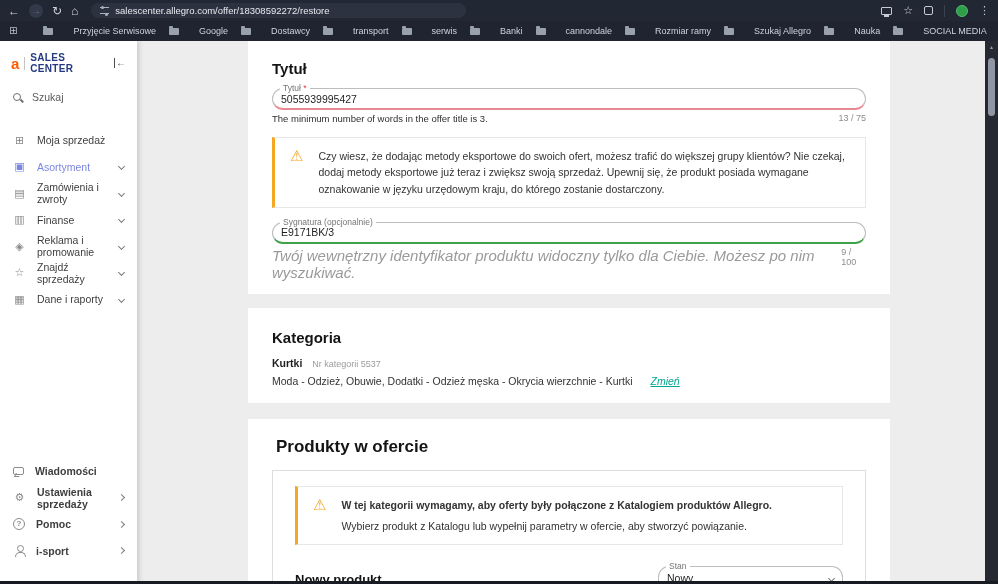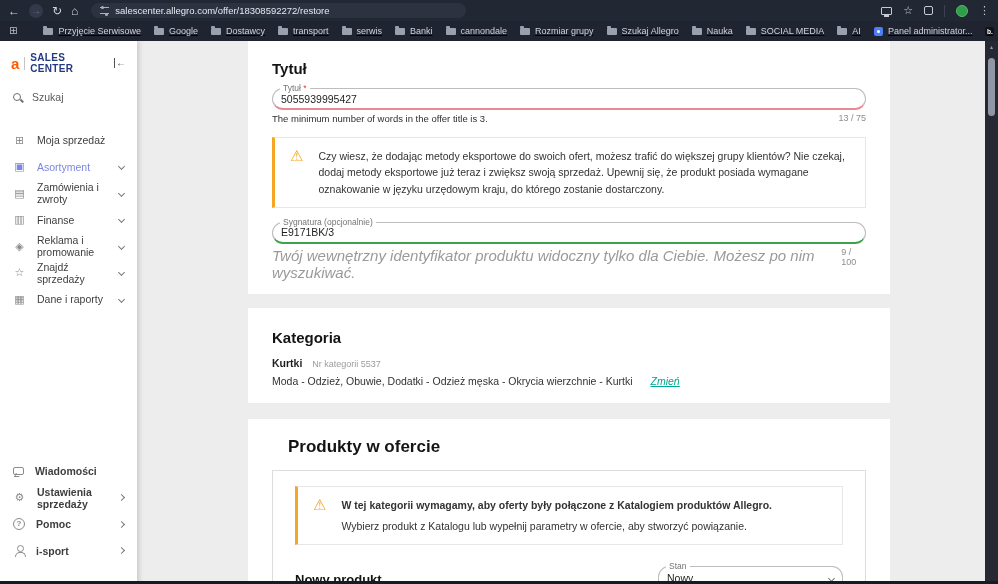--- a/index.html
+++ b/index.html
@@ -26,21 +26,21 @@
   .ext-ic2 { width:9px; height:9px; border:1.3px solid #c7cbd4; border-radius:2px; }
   .tsep { width:1px; height:12px; background:#3c4250; }
   .avatar { width:12px; height:12px; border-radius:50%; background:#2f9e49; border:1px solid #57b96e; cursor:pointer; }
   .dots-ic { font-size:11px; color:#c7cbd4; letter-spacing:0; cursor:pointer; }
 
   
   .bookmarks-bar { position:absolute; top:21px; left:0; right:0; height:20px; background:#1f2430;
     display:flex; align-items:center; gap:13px; padding:0 9px; z-index:20; }
   .apps-grid { color:#b9bec9; font-size:10px; line-height:1; cursor:pointer; }
   .bsep { width:1px; height:11px; background:#3a4050; }
-  .bm { display:flex; align-items:center; gap:5px; cursor:pointer; white-space:nowrap;text-decoration:underline; }
+  .bm { display:flex; align-items:center; gap:20px; cursor:pointer; white-space:nowrap; }
   .bm-label { font-size:9px; color:#ced2db; }
   .folder { width:10px; height:7px; background:#9aa1ae; border-radius:1px; position:relative; flex:0 0 auto; }
   .folder::before { content:""; position:absolute; top:-2px; left:0; width:4px; height:2px; background:#9aa1ae; border-radius:1px 1px 0 0; }
   .fav-blue { width:9px; height:9px; border-radius:2px; background:#4d7df7; position:relative; flex:0 0 auto;}
   .fav-blue::after { content:""; position:absolute; left:3px; top:3px; width:3px; height:3px; border-radius:50%; background:#fff; }
   .fav-b { width:9px; height:9px; border-radius:2px; background:#111318; color:#fff; font-size:6.5px; font-weight:bold;
     text-align:center; line-height:9px; flex:0 0 auto;}
 
   
   .app { position:absolute; top:41px; left:0; right:0; bottom:0; display:flex; }
@@ -100,21 +100,21 @@
 
   .card-category { margin-top:14px; padding:15px 24px 16px; }
   .cat-line1 { font-size:10.5px; color:#1f1f1f; }
   .cat-name { font-weight:bold; }
   .cat-num { color:#9c9c9c; font-size:9px; margin-left:7px; }
   .cat-line2 { font-size:10.5px; color:#333; margin-top:6px; }
   .link { color:#00a790; text-decoration:underline; cursor:pointer; }
   .cat-line2 .link { margin-left:15px;font-style:italic; }
 
   .card-products { margin-top:16px; padding:13px 24px 0; height:270px; overflow:hidden; }
-  .card-products h2 { font-size:17px; margin:5px 16px 13px; }
+  .card-products h2 { font-size:17px; margin:5px 4px 13px; }
   .inner-box { border:1px solid #ddd; padding:13px 22px 60px; }
   .pwarn p.b { font-weight:bold; margin-bottom:5px; }
   .np-row { display:flex; justify-content:space-between; align-items:flex-start; margin-top:21px; }
   .np-title { font-size:13px; font-weight:bold; color:#141414; margin-top:6px; }
   .select-field { width:185px; height:25px; cursor:pointer;padding-left:8px; }
   .select-field .chev { margin-left:auto; }
 
   
   .scrollbar { position:absolute; top:0; right:0; bottom:0; width:13px; background:#262932; z-index:8; cursor:pointer;}
   .scroll-up { position:absolute; top:2px; left:0; right:0; text-align:center; color:#9298a5; font-size:6px; }
@@ -172,21 +172,21 @@
     <span class="bm">
         <span class="folder"></span>
         <span class="bm-label">Banki</span>
       </span>
     <span class="bm">
         <span class="folder"></span>
         <span class="bm-label">cannondale</span>
       </span>
     <span class="bm">
         <span class="folder"></span>
-        <span class="bm-label">Rozmiar grupy</span>
+        <span class="bm-label">Rozmiar ramy</span>
       </span>
     <span class="bm">
         <span class="folder"></span>
         <span class="bm-label">Szukaj Allegro</span>
       </span>
     <span class="bm">
         <span class="folder"></span>
         <span class="bm-label">Nauka</span>
       </span>
     <span class="bm">

